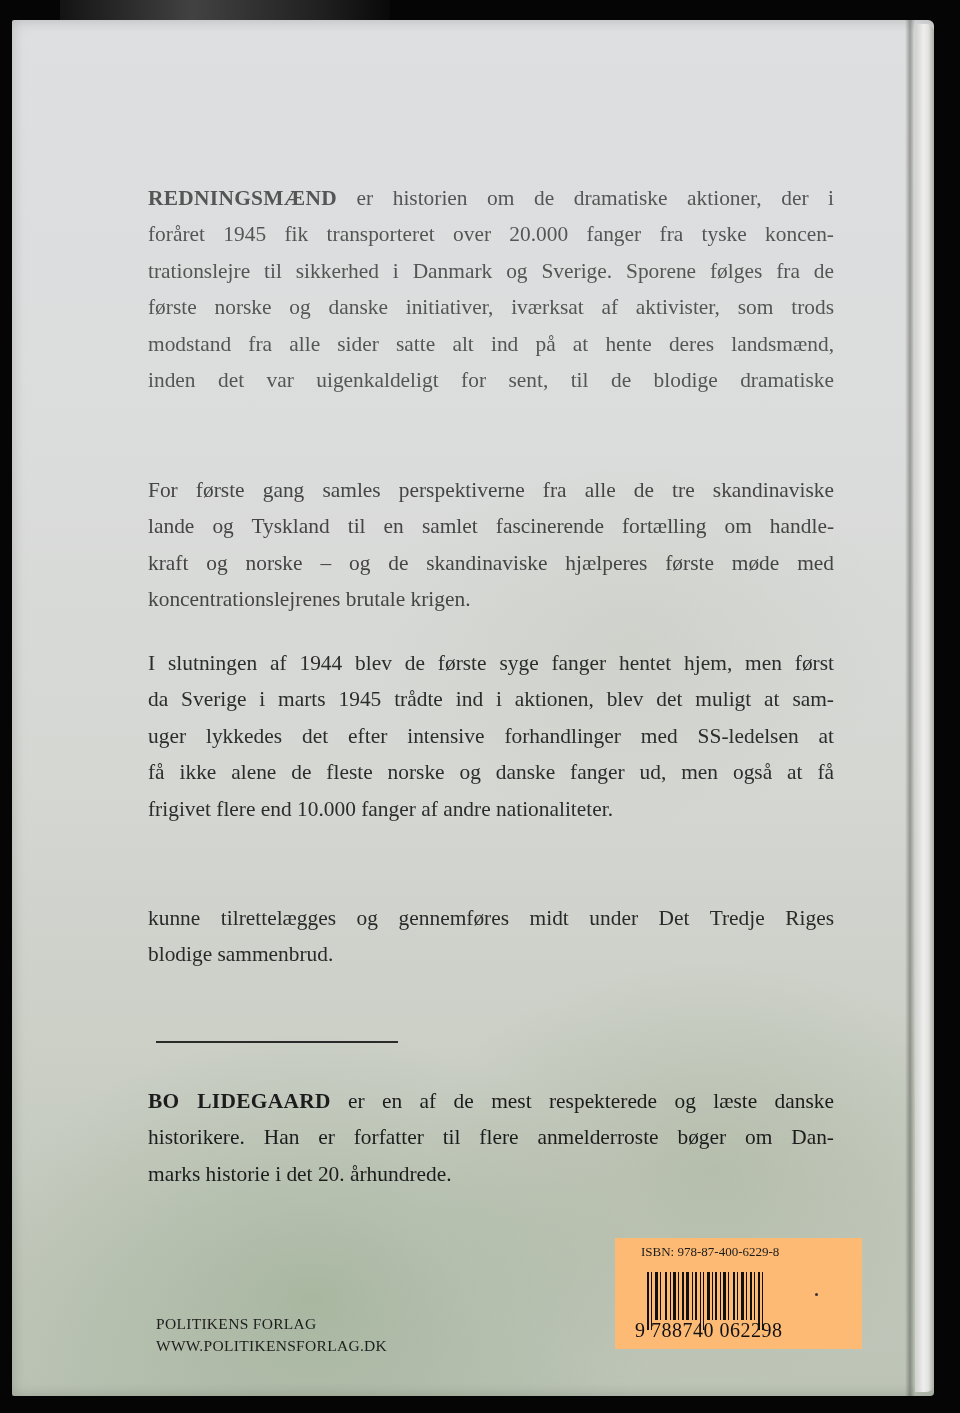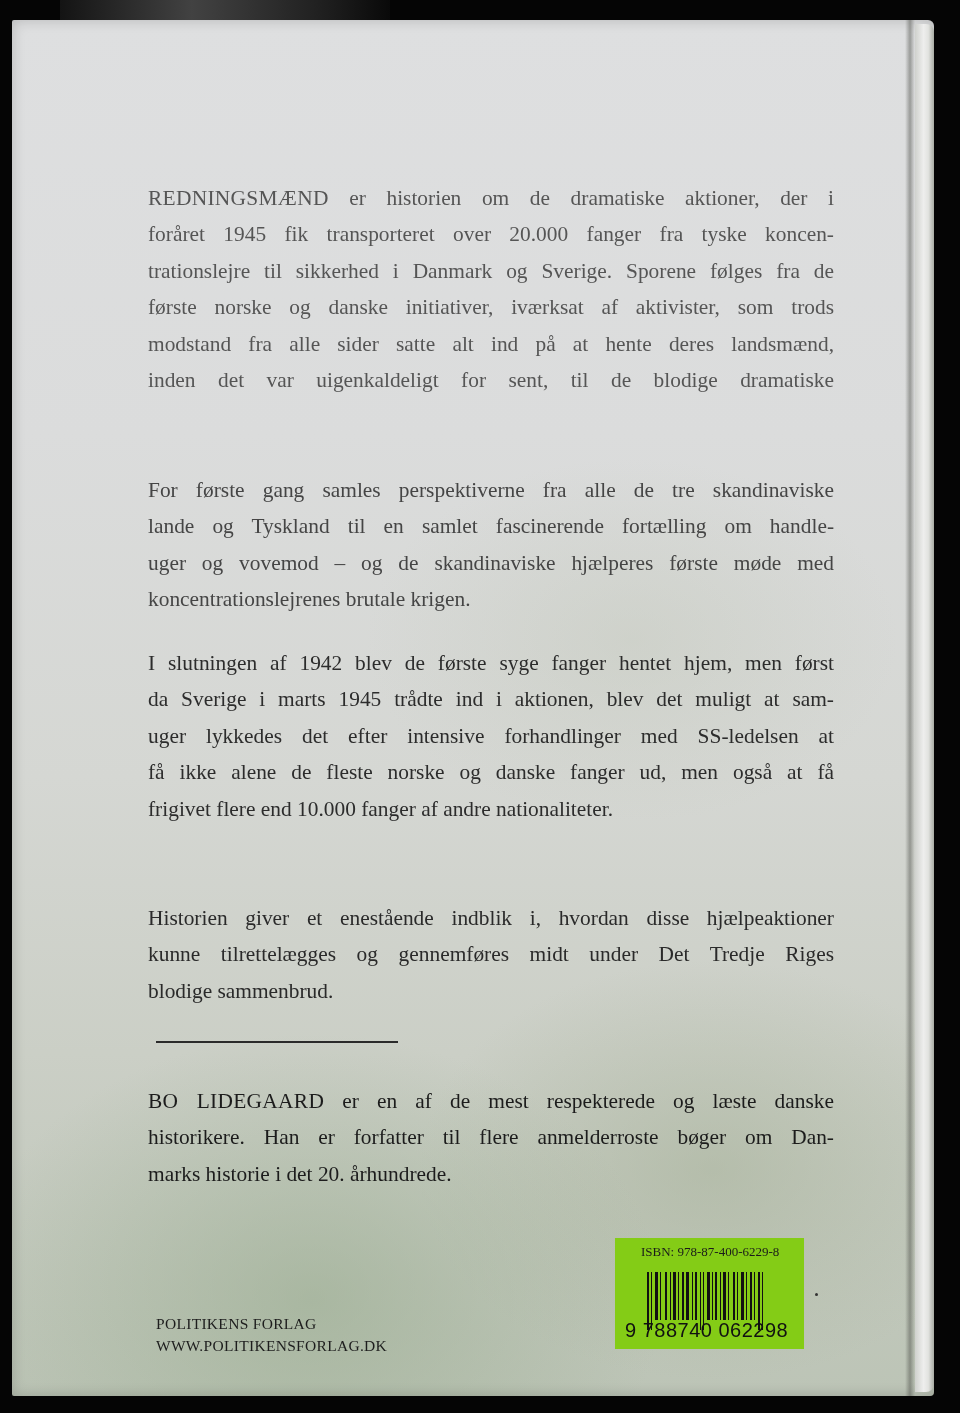--- a/index.html
+++ b/index.html
@@ -39,47 +39,47 @@
     font-size: 21.4px; line-height: 36.4px;
     text-align: justify;
   }
   .text-block .ln { display: block; white-space: nowrap; text-align-last: justify; }
   .text-block .ln.last { text-align-last: left; }
   .p1 { top: 180px; color: #555; }
   .p2 { top: 472px; color: #454545; }
   .p3 { top: 645px; color: #2c2c2c; }
   .p4 { top: 900px; color: #2a2a2a; }
   .p5 { top: 1083px; color: #1c1c1c; }
-  .lead { font-weight: normal; letter-spacing: .3px; }
+  .lead { font-weight: bold; letter-spacing: .3px; }
   .rule {
     position: absolute; left: 156px; top: 1041px; width: 242px; height: 2px;
     background: #2a2a2a;
   }
   .publisher {
     position: absolute; left: 156px; top: 1313px;
     font-size: 15.5px; line-height: 22px; color: #1d1d1d;
     letter-spacing: .3px;
   }
   .publisher div { white-space: nowrap; }
   .barcode-label {
-    position: absolute; left: 615px; top: 1238px; width: 189px; height: 111px;
-    background: #84cc16;
+    position: absolute; left: 615px; top: 1238px; width: 247px; height: 111px;
+    background: #fdba74;
   }
   .isbn-text {
     position: absolute; left: 26px; top: 6px;
     font-size: 13px; color: #1b1b1b; white-space: nowrap;
   }
   .bars {
     position: absolute; left: 32px; top: 34px; width: 170px; height: 58px;
     display: flex; align-items: flex-start;
   }
   .bars span { display: block; background: #111; }
   .barcode-digits {
-    position: absolute; left: 10px; top: 81px;
-    font-family: Liberation Sans, sans-serif; font-size: 20px; color: #111;
+    position: absolute; left: 20px; top: 81px;
+    font-family: Liberation Serif, serif; font-size: 20px; color: #111;
     white-space: nowrap; letter-spacing: .5px;
   }
   .barcode-dot {
     position: absolute; left: 200px; top: 55px; width: 3px; height: 3px; background: #333; border-radius: 50%;
   }
 </style>
 </head>
 <body>
 
 <div class="backdrop-top"></div>
@@ -94,34 +94,33 @@
   <span class="ln">foråret 1945 fik transporteret over 20.000 fanger fra tyske koncen-</span>
   <span class="ln">trationslejre til sikkerhed i Danmark og Sverige. Sporene følges fra de</span>
   <span class="ln">første norske og danske initiativer, iværksat af aktivister, som trods</span>
   <span class="ln">modstand fra alle sider satte alt ind på at hente deres landsmænd,</span>
   <span class="ln">inden det var uigenkaldeligt for sent, til de blodige dramatiske</span>
 </div>
 
 <div class="text-block p2">
   <span class="ln">For første gang samles perspektiverne fra alle de tre skandinaviske</span>
   <span class="ln">lande og Tyskland til en samlet fascinerende fortælling om handle-</span>
-  <span class="ln">uger og vovemod – og de skandinaviske hjælperes første møde med</span>
+  <span class="ln">kraft og norske – og de skandinaviske hjælperes første møde med</span>
   <span class="ln last">koncentrationslejrenes brutale krigen.</span>
 </div>
 
 <div class="text-block p3">
-  <span class="ln">I slutningen af 1942 blev de første syge fanger hentet hjem, men først</span>
+  <span class="ln">I slutningen af 1944 blev de første syge fanger hentet hjem, men først</span>
   <span class="ln">da Sverige i marts 1945 trådte ind i aktionen, blev det muligt at sam-</span>
   <span class="ln">uger lykkedes det efter intensive forhandlinger med SS-ledelsen at</span>
   <span class="ln">få ikke alene de fleste norske og danske fanger ud, men også at få</span>
   <span class="ln last">frigivet flere end 10.000 fanger af andre nationaliteter.</span>
 </div>
 
 <div class="text-block p4">
-  <span class="ln">Historien giver et enestående indblik i, hvordan disse hjælpeaktioner</span>
   <span class="ln">kunne tilrettelægges og gennemføres midt under Det Tredje Riges</span>
   <span class="ln last">blodige sammenbrud.</span>
 </div>
 
 <div class="rule"></div>
 
 <div class="text-block p5">
   <span class="ln"><span class="lead">BO LIDEGAARD</span><span> er en af de mest respekterede og læste danske</span></span>
   <span class="ln">historikere. Han er forfatter til flere anmelderroste bøger om Dan-</span>
   <span class="ln last">marks historie i det 20. århundrede.</span>

